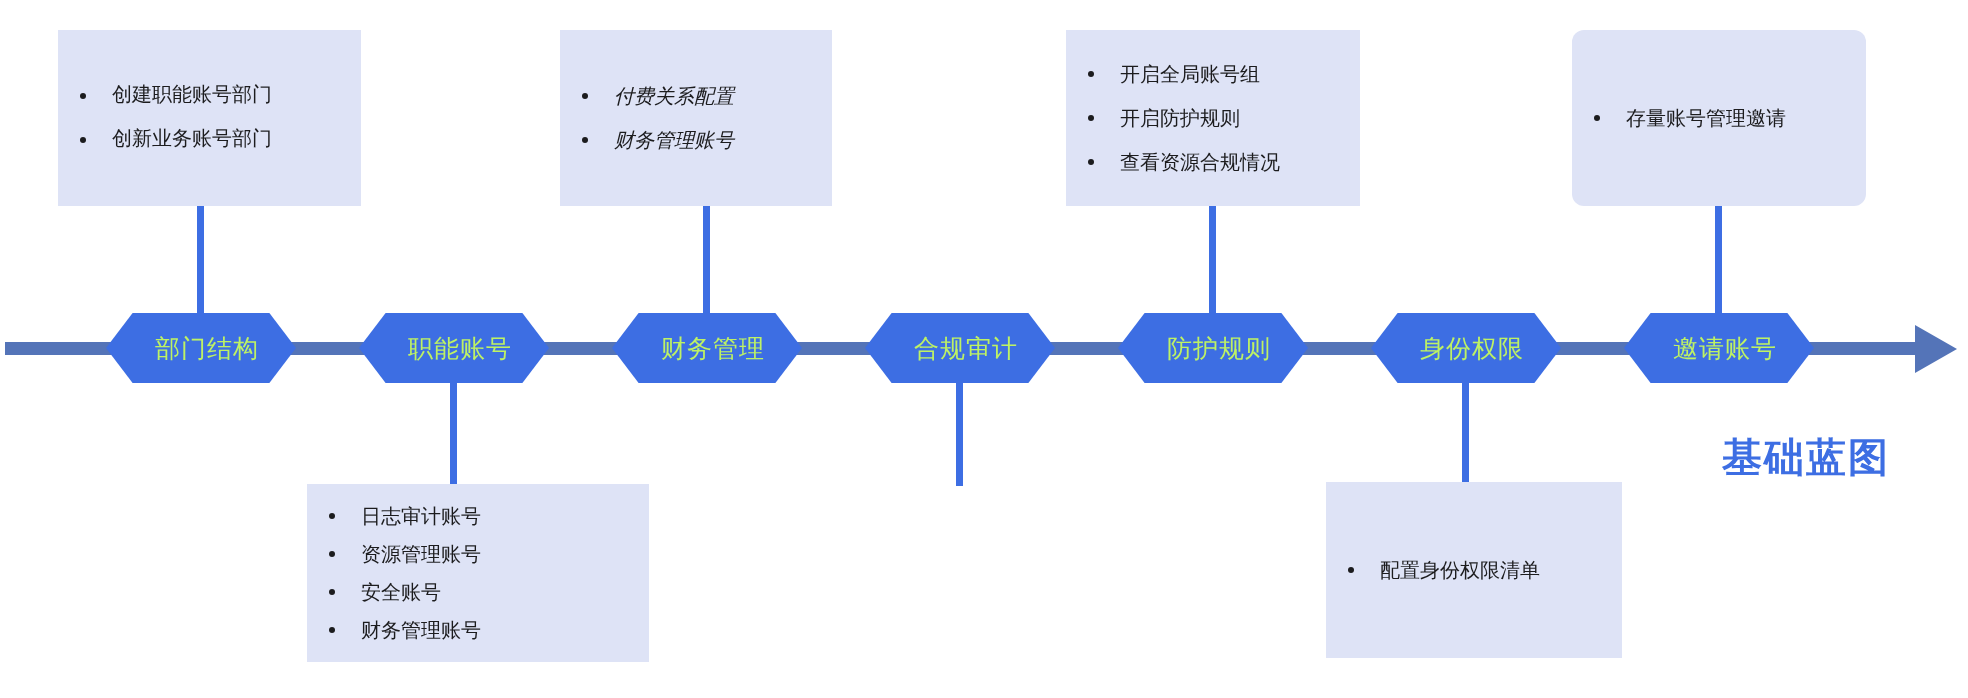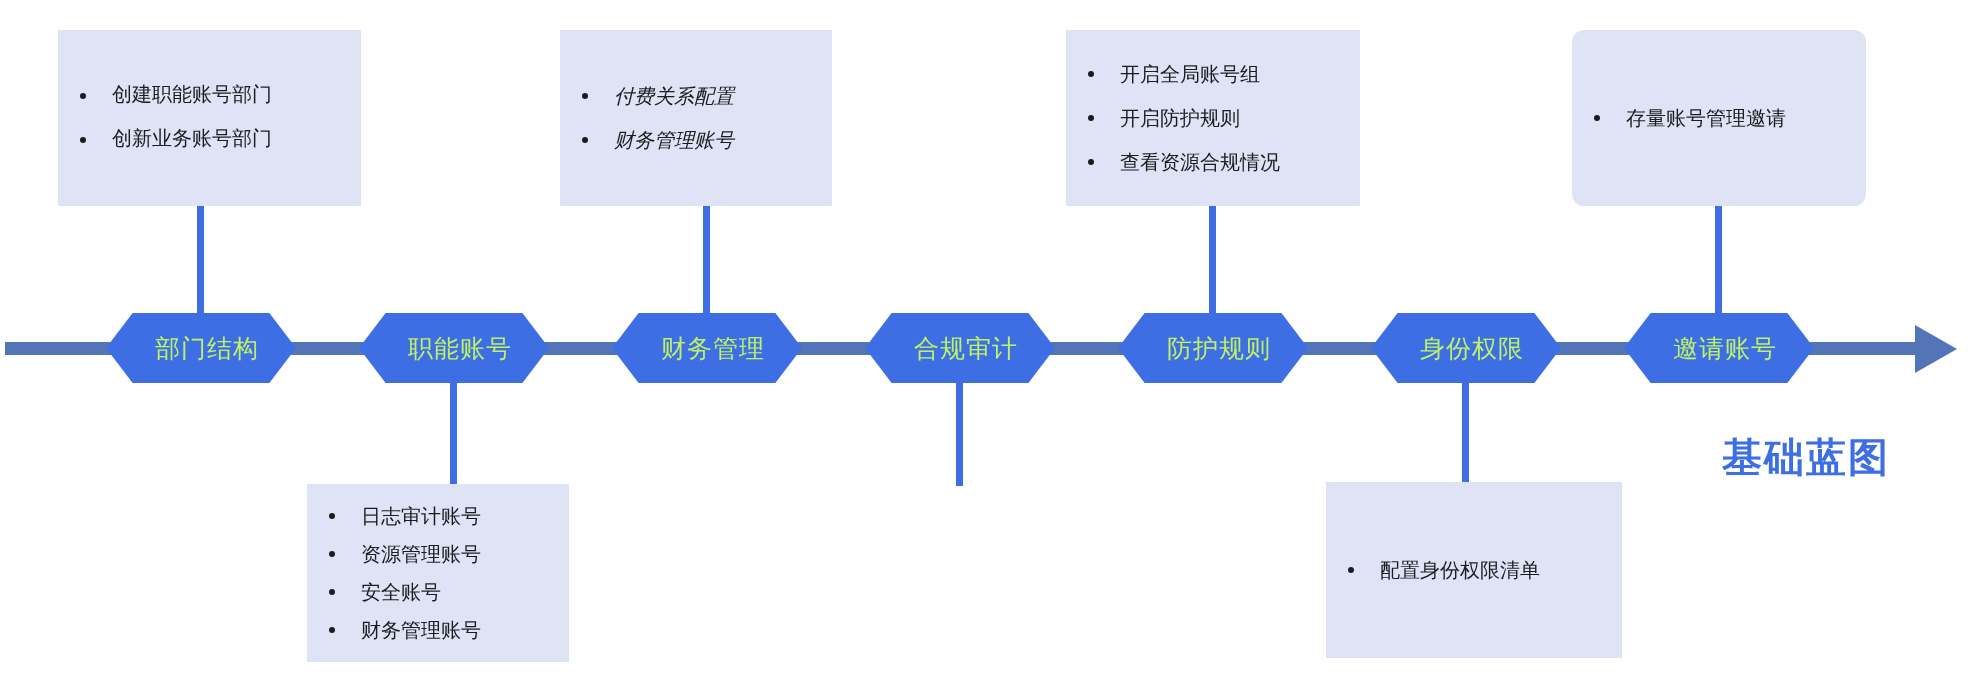--- a/index.html
+++ b/index.html
@@ -178,21 +178,21 @@
 
   <div class="callout" style="left:1572px; top:30px; width:294px; height:176px;border-radius:12px;">
     <ul>
       <li>
           <span class="bullet"></span>
           <span>存量账号管理邀请</span>
         </li>
     </ul>
   </div>
 
-  <div class="callout" style="left:307px; top:484px; width:262px; height:178px;text-align:center;">
+  <div class="callout" style="left:307px; top:484px; width:342px; height:178px;text-align:center;">
     <ul style="gap:14px;">
       <li>
           <span class="bullet"></span>
           <span>日志审计账号</span>
         </li>
       <li>
           <span class="bullet"></span>
           <span>资源管理账号</span>
         </li>
       <li>

